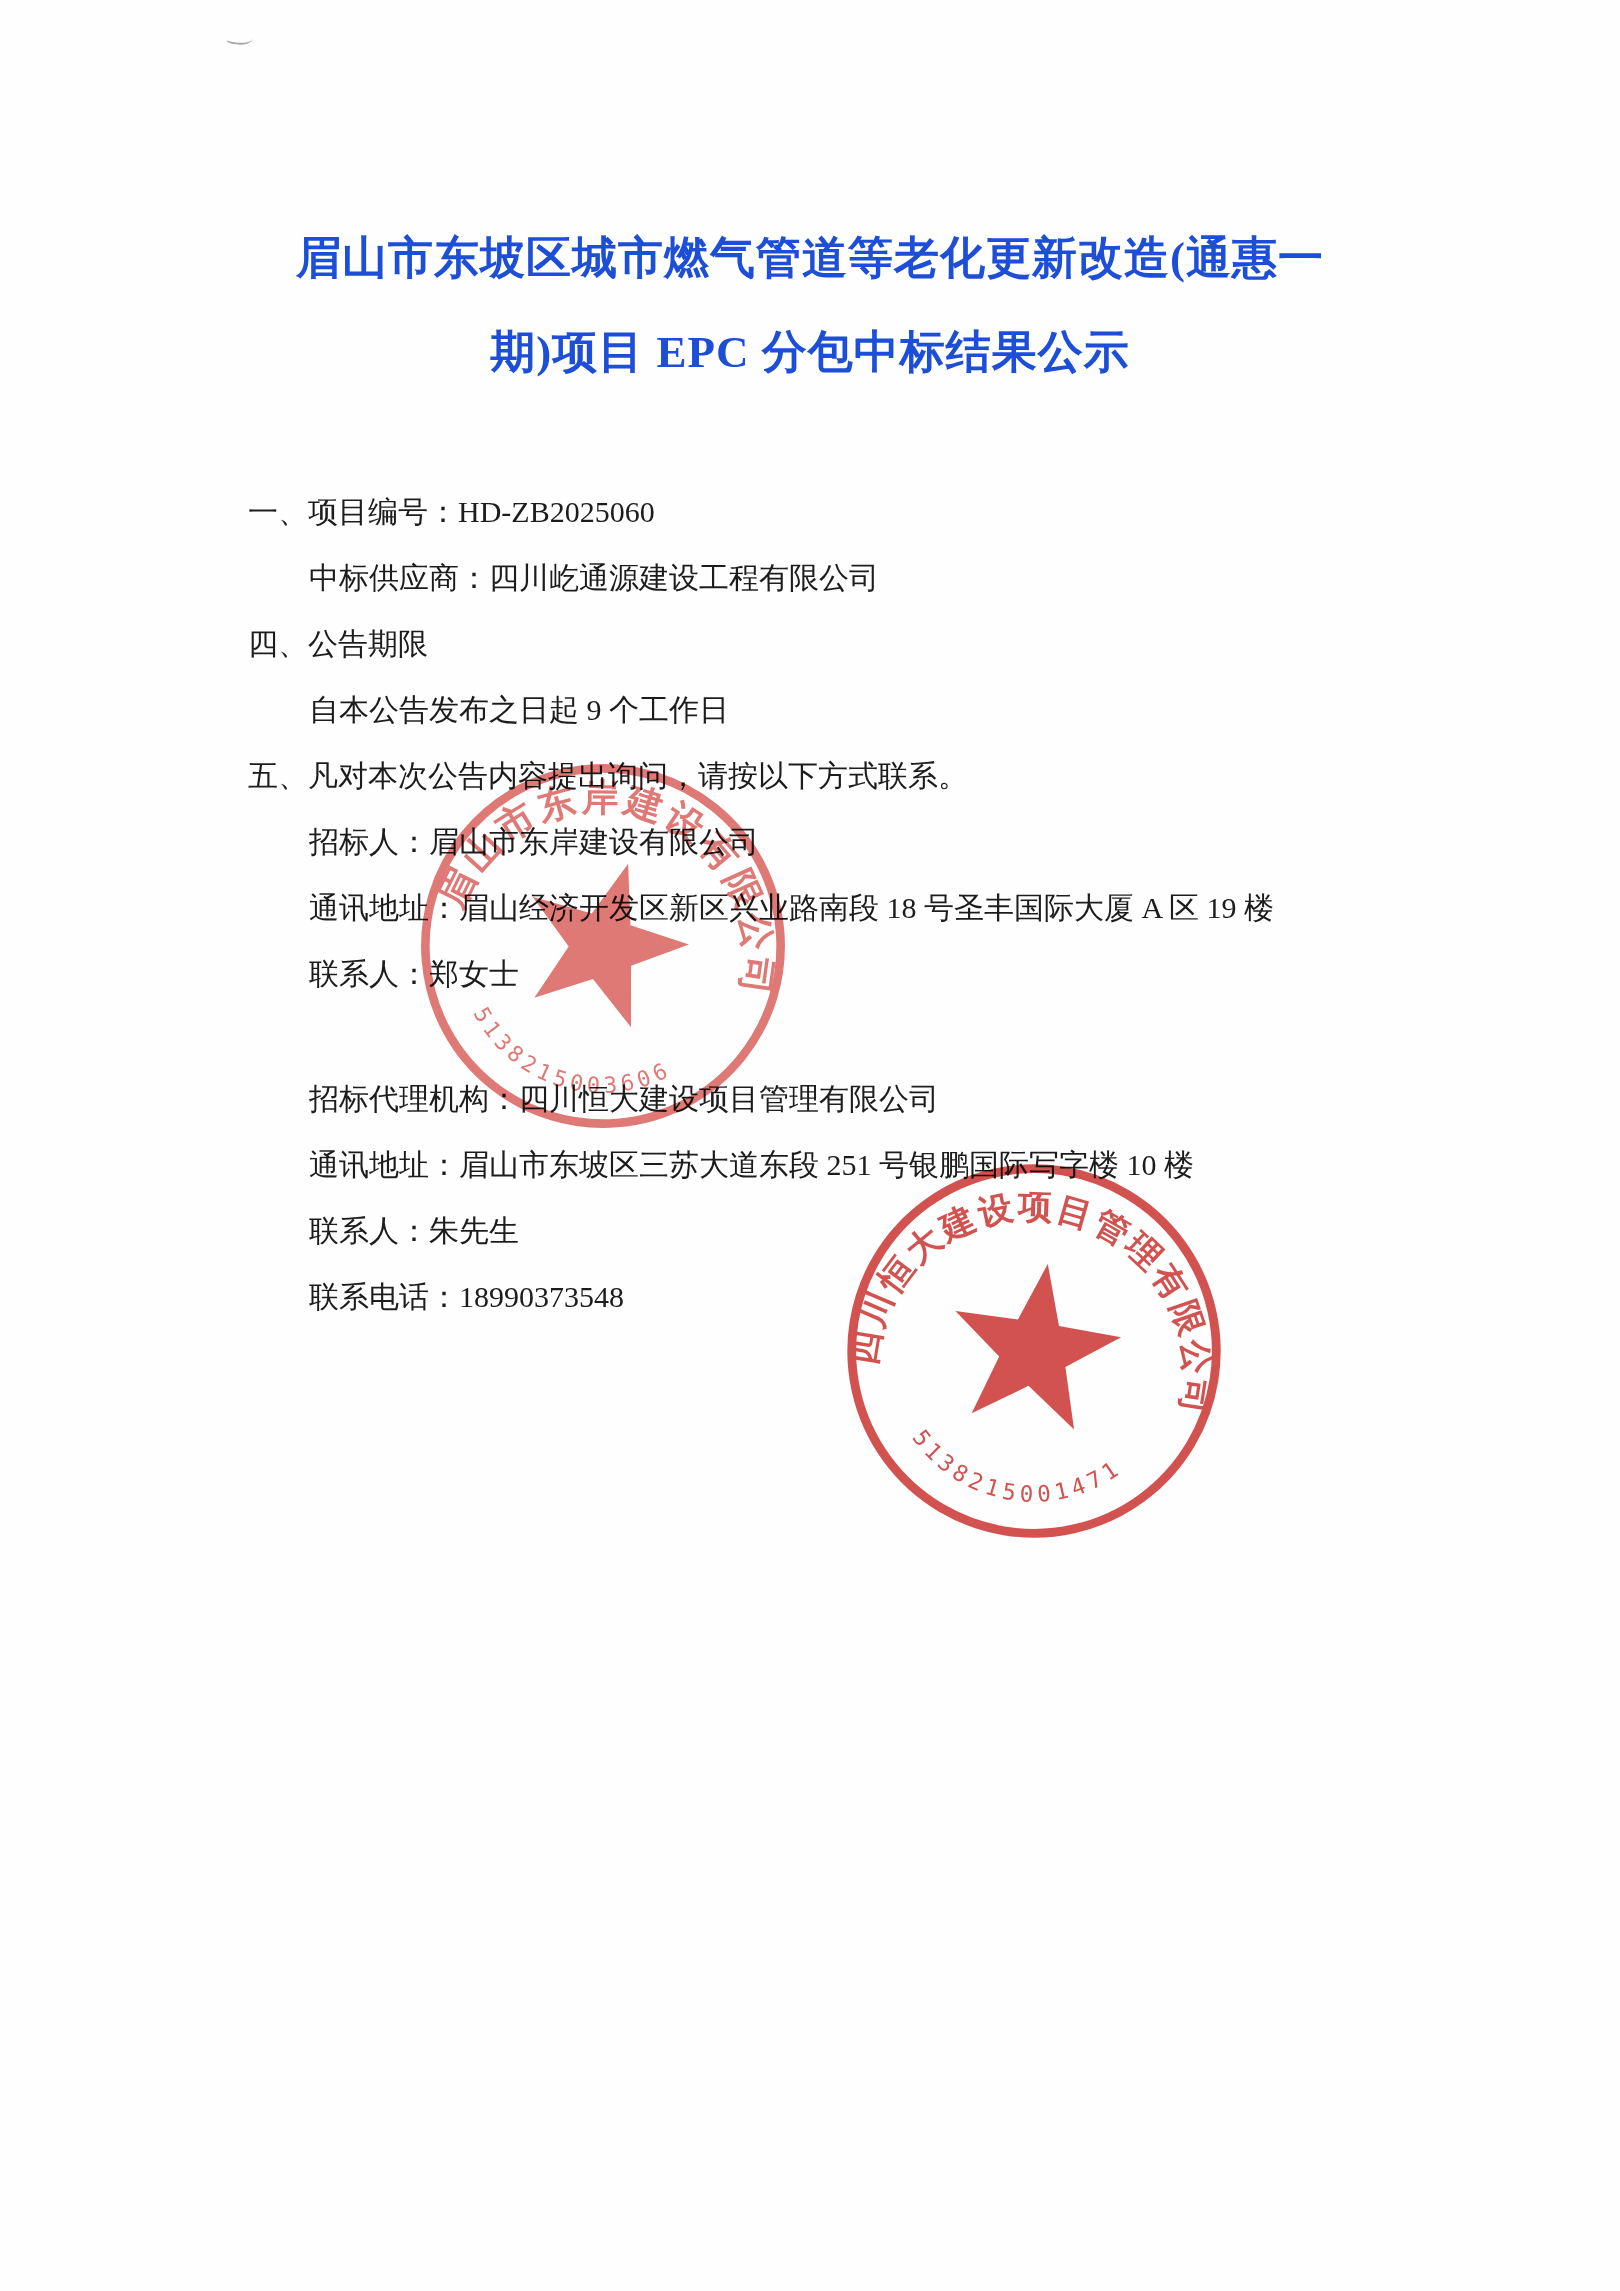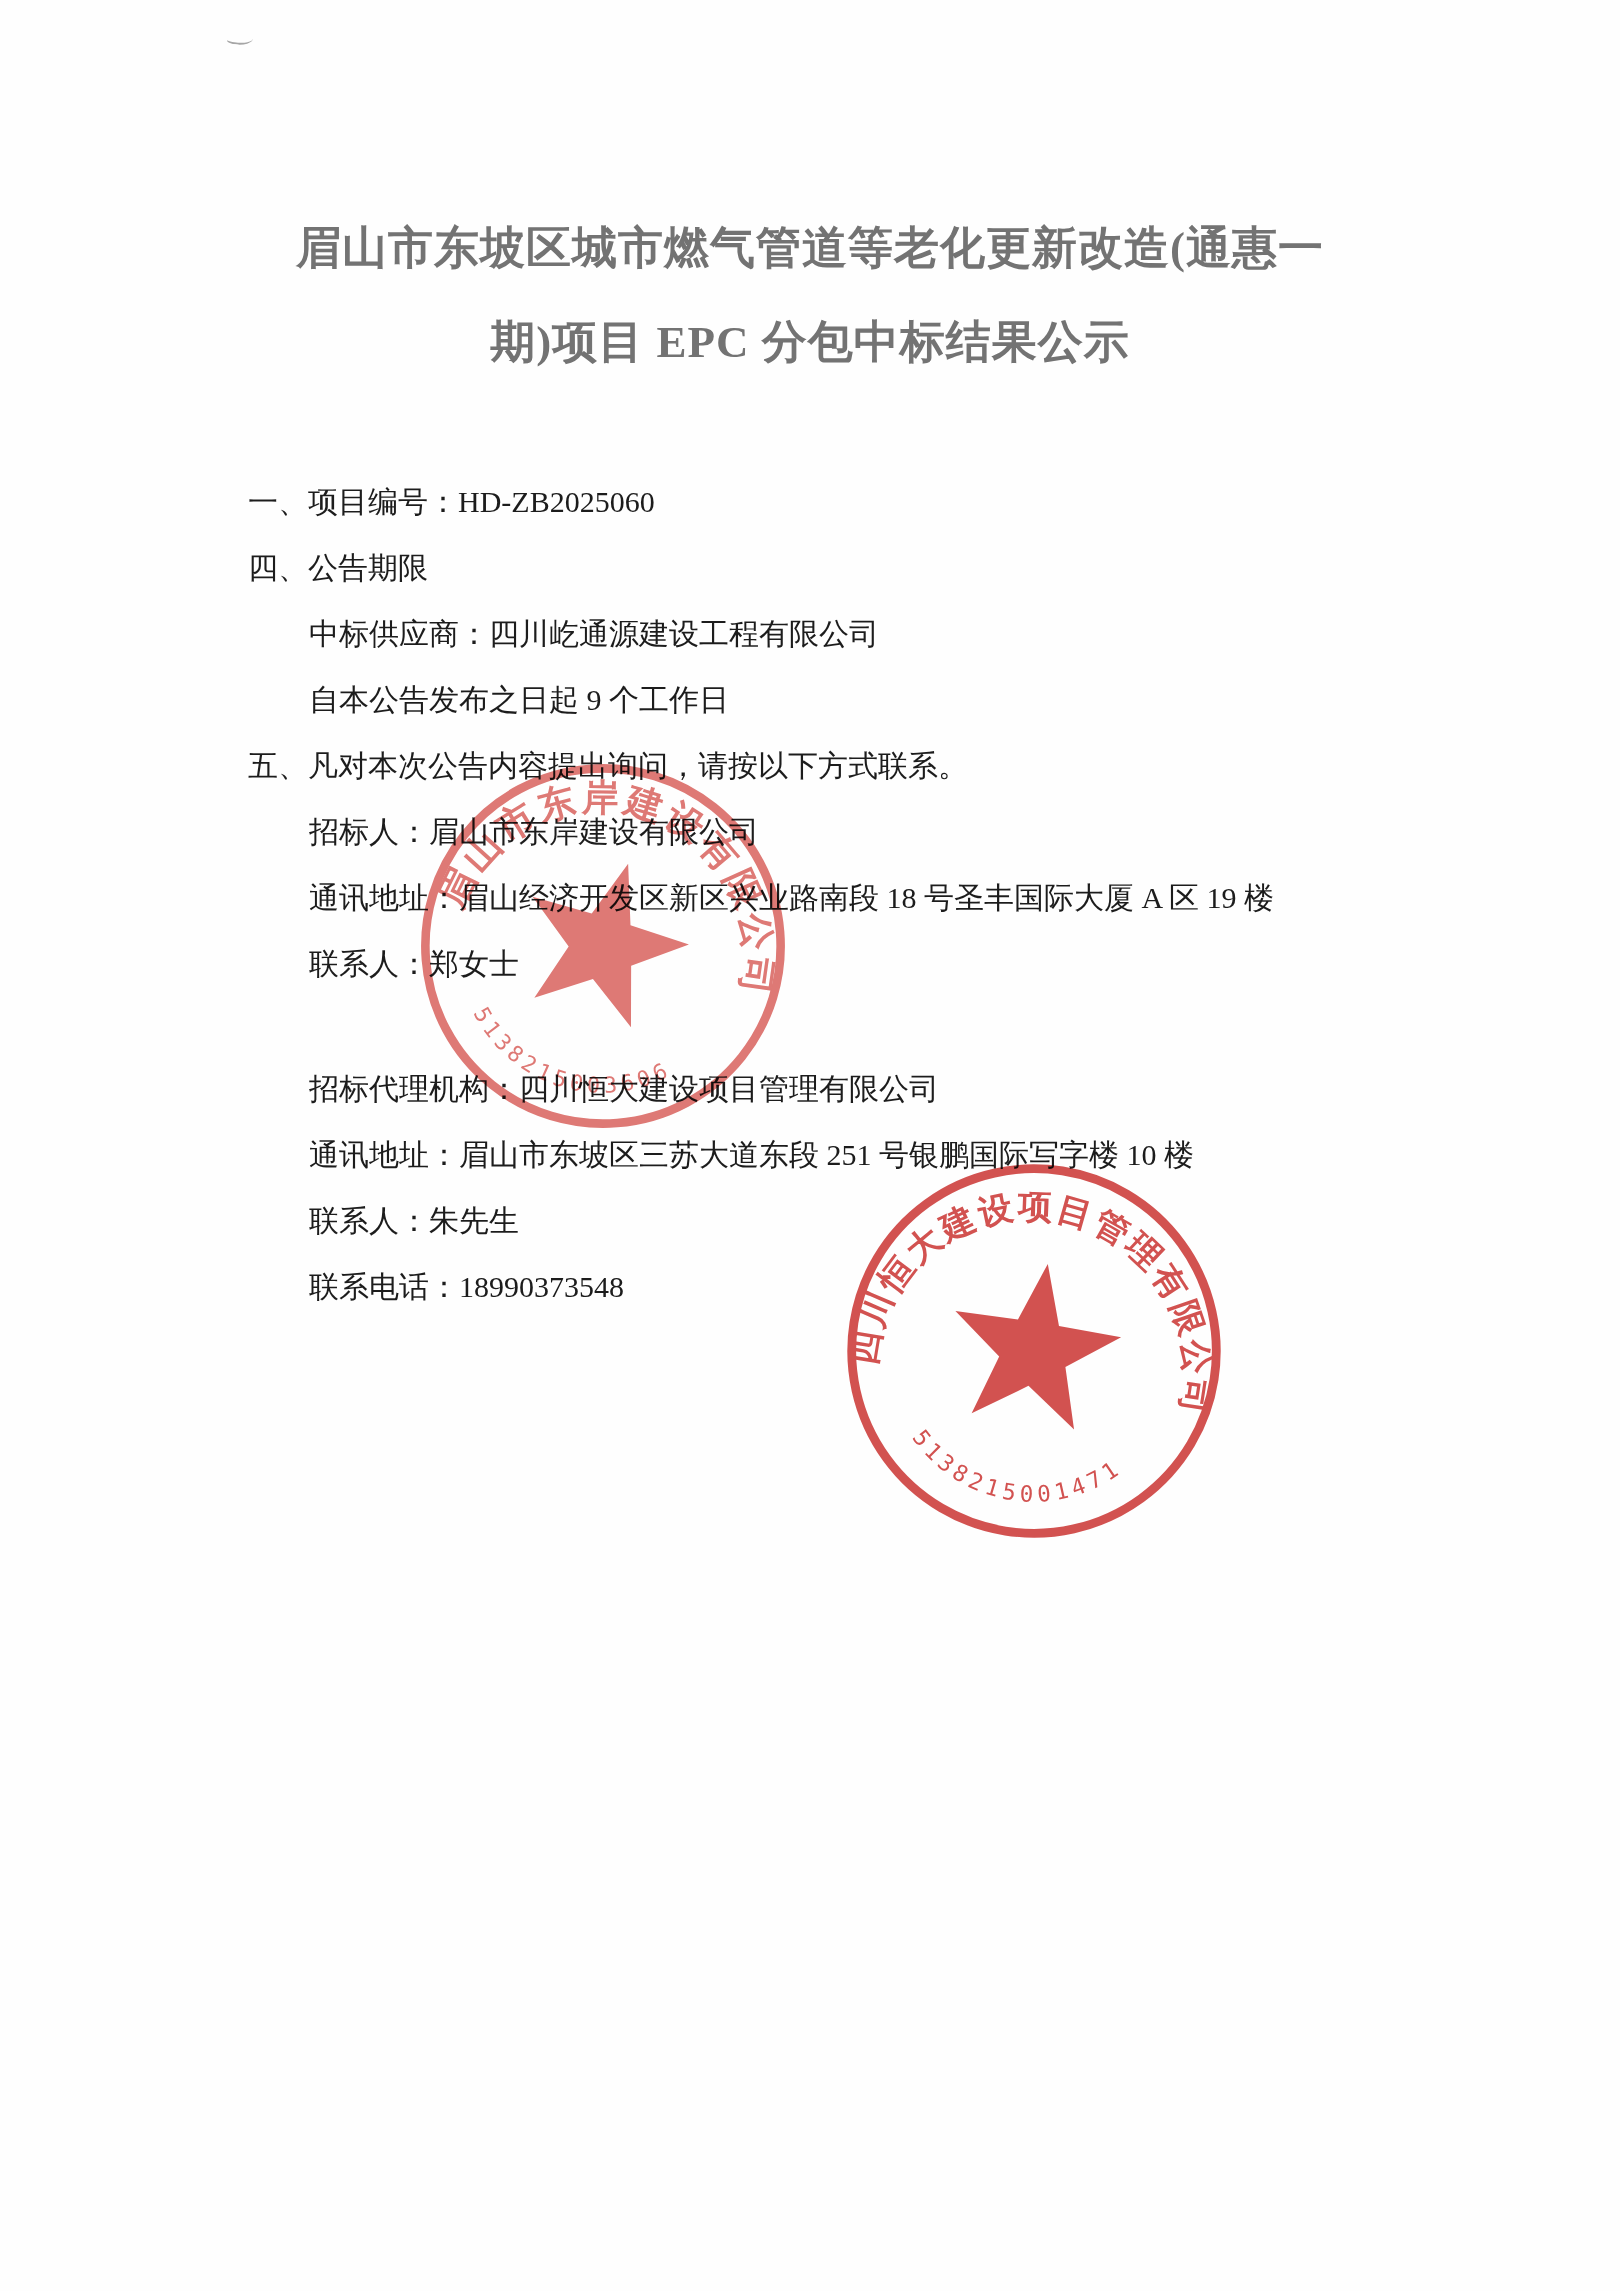--- a/index.html
+++ b/index.html
@@ -15,27 +15,27 @@
   }
   .scan-mark {
     position: absolute;
     left: 227px; top: 33px;
     width: 25.5px; height: 9.8px;
     border-bottom: 2px solid rgba(60,60,60,.45);
     border-radius: 0 0 70% 30%;
     transform: rotate(8deg);
   }
   .title {
-    margin: 0;
+    margin: 10px;
     padding: 201px 176px 0 176px;
     text-align: center;
     font-size: 45px;
     font-weight: bold;
     line-height: 94px;
-    color: #737373;
+    color: #1d4ed8;
     letter-spacing: 1px;
   }
   .body-text {
     position: relative;
     margin-top: 80px;
     padding: 0 221px 0 248px;
     font-size: 30px;
     line-height: 66px;
   }
   .line { white-space: normal; }
@@ -60,22 +60,22 @@
 
   <div class="scan-mark"></div>
 
   <h1 class="title">
     <span>眉山市东坡区城市燃气管道等老化更新改造(通惠一</span><br>
     <span>期)项目 EPC 分包中标结果公示</span>
   </h1>
 
   <div class="body-text">
     <div class="line"><span class="label">一、项目编号：</span><span>HD-ZB2025060</span></div>
+    <div class="line indent1"><span>中标供应商：四川屹通源建设工程有限公司</span></div>
     <div class="line"><span class="label">四、公告期限</span></div>
-    <div class="line indent1"><span>中标供应商：四川屹通源建设工程有限公司</span></div>
     <div class="line indent1"><span>自本公告发布之日起 9 个工作日</span></div>
     <div class="line"><span class="label">五、凡对本次公告内容提出询问，请按以下方式联系。</span></div>
     <div class="line indent1"><span>招标人：眉山市东岸建设有限公司</span></div>
     <div class="line indent1"><span>通讯地址：眉山经济开发区新区兴业路南段 18 号圣丰国际大厦 A 区 19 楼</span></div>
     <div class="line indent1"><span>联系人：郑女士</span></div>
     <div class="line indent1 gap-before"><span>招标代理机构：四川恒大建设项目管理有限公司</span></div>
     <div class="line indent1"><span>通讯地址：眉山市东坡区三苏大道东段 251 号银鹏国际写字楼 10 楼</span></div>
     <div class="line indent1"><span>联系人：朱先生</span></div>
     <div class="line indent1"><span>联系电话：18990373548</span></div>
   </div>

